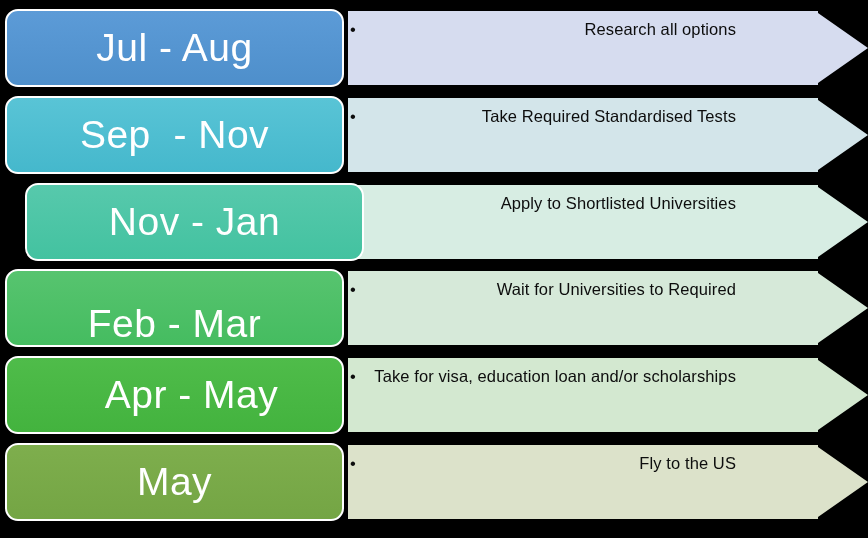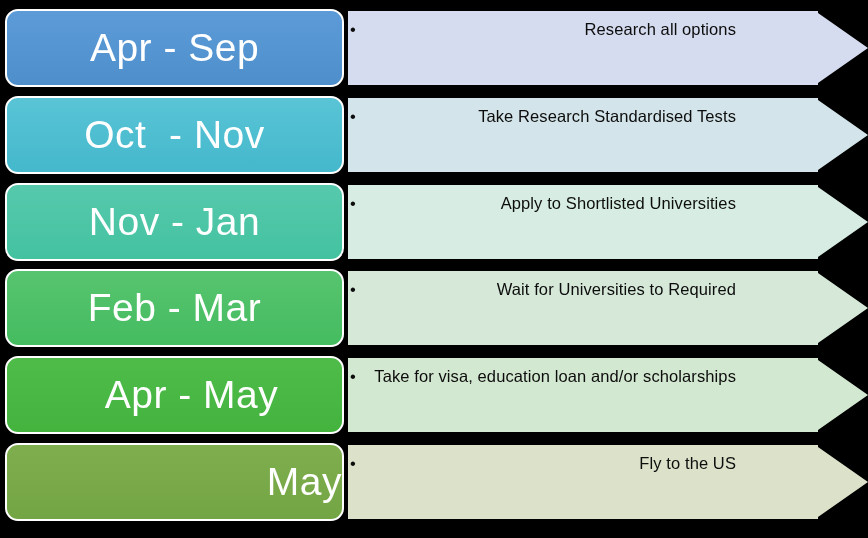--- a/index.html
+++ b/index.html
@@ -110,68 +110,68 @@
           <polygon points="0,0 470,0 470,2 520,37 470,72 470,74 0,74" fill="#D6DCEF"></polygon>
         </svg>
         <div class="arrow-text">
           <div class="bullet-line">
             <span class="bullet-dot">•</span>
             <span class="bullet-body">Research all options</span>
           </div>
         </div>
       </div>
       <div class="chip" style="background: linear-gradient(rgb(92, 155, 215) 0%, rgb(78, 143, 203) 100%);">
-        <span class="chip-label">Apr - Sep</span>
+        <span class="chip-label">Jul - Aug</span>
       </div>
     </div>
     <div class="row" style="top: 98px; height: 78px;">
       <div class="arrow">
         <svg class="arrow-svg" width="520" height="74" viewBox="0 0 520 74">
           <polygon points="0,0 470,0 470,2 520,37 470,72 470,74 0,74" fill="#D3E5EA"></polygon>
         </svg>
         <div class="arrow-text">
           <div class="bullet-line">
             <span class="bullet-dot">•</span>
-            <span class="bullet-body">Take Research Standardised Tests</span>
+            <span class="bullet-body">Take Required Standardised Tests</span>
           </div>
         </div>
       </div>
       <div class="chip" style="background: linear-gradient(rgb(89, 196, 214) 0%, rgb(69, 184, 204) 100%);">
-        <span class="chip-label">Oct  - Nov</span>
+        <span class="chip-label">Sep  - Nov</span>
       </div>
     </div>
     <div class="row" style="top: 185px; height: 78px;">
       <div class="arrow">
         <svg class="arrow-svg" width="520" height="74" viewBox="0 0 520 74">
           <polygon points="0,0 470,0 470,2 520,37 470,72 470,74 0,74" fill="#D7EDE3"></polygon>
         </svg>
         <div class="arrow-text">
           <div class="bullet-line">
             <span class="bullet-dot">•</span>
             <span class="bullet-body">Apply to Shortlisted Universities</span>
           </div>
         </div>
       </div>
-      <div class="chip" style="background: linear-gradient(rgb(87, 201, 172) 0%, rgb(67, 194, 160) 100%);">
+      <div class="chip" style="background: linear-gradient(rgb(87, 201, 172) 0%, rgb(67, 194, 160) 100%); margin-left: 20px;">
         <span class="chip-label">Nov - Jan</span>
       </div>
     </div>
     <div class="row" style="top: 271px; height: 78px;">
       <div class="arrow">
         <svg class="arrow-svg" width="520" height="74" viewBox="0 0 520 74">
           <polygon points="0,0 470,0 470,2 520,37 470,72 470,74 0,74" fill="#D6E9D9"></polygon>
         </svg>
         <div class="arrow-text">
           <div class="bullet-line">
             <span class="bullet-dot">•</span>
             <span class="bullet-body">Wait for Universities to Required</span>
           </div>
         </div>
       </div>
-      <div class="chip" style="background: linear-gradient(rgb(87, 196, 111) 0%, rgb(69, 188, 96) 100%);">
+      <div class="chip" style="background: linear-gradient(rgb(87, 196, 111) 0%, rgb(69, 188, 96) 100%); align-items: flex-end;">
         <span class="chip-label">Feb - Mar</span>
       </div>
     </div>
     <div class="row" style="top: 358px; height: 78px;">
       <div class="arrow">
         <svg class="arrow-svg" width="520" height="74" viewBox="0 0 520 74">
           <polygon points="0,0 470,0 470,2 520,37 470,72 470,74 0,74" fill="#D3E8D0"></polygon>
         </svg>
         <div class="arrow-text">
           <div class="bullet-line">
@@ -189,17 +189,17 @@
         <svg class="arrow-svg" width="520" height="74" viewBox="0 0 520 74">
           <polygon points="0,0 470,0 470,2 520,37 470,72 470,74 0,74" fill="#DCE2CA"></polygon>
         </svg>
         <div class="arrow-text">
           <div class="bullet-line">
             <span class="bullet-dot">•</span>
             <span class="bullet-body">Fly to the US</span>
           </div>
         </div>
       </div>
-      <div class="chip" style="background: linear-gradient(rgb(126, 174, 77) 0%, rgb(116, 165, 68) 100%); justify-content: flex-end;">
+      <div class="chip" style="background: linear-gradient(rgb(126, 174, 77) 0%, rgb(116, 165, 68) 100%);">
         <span class="chip-label">May</span>
       </div>
     </div>
   </div>
 
 </body></html>

